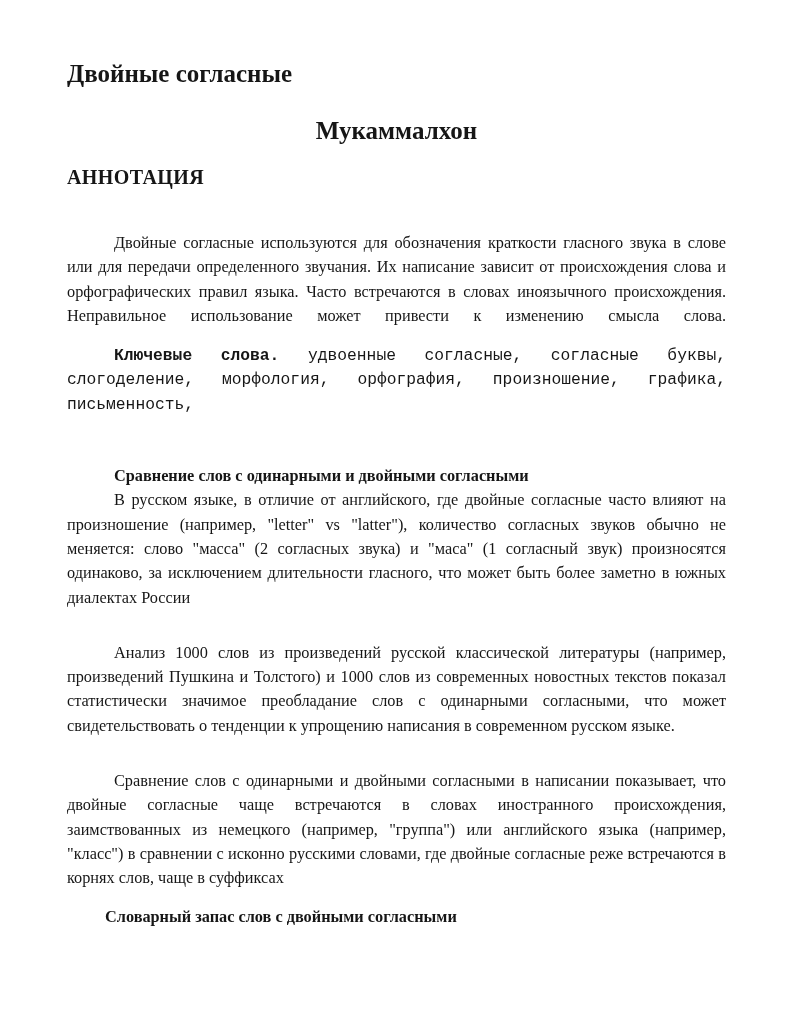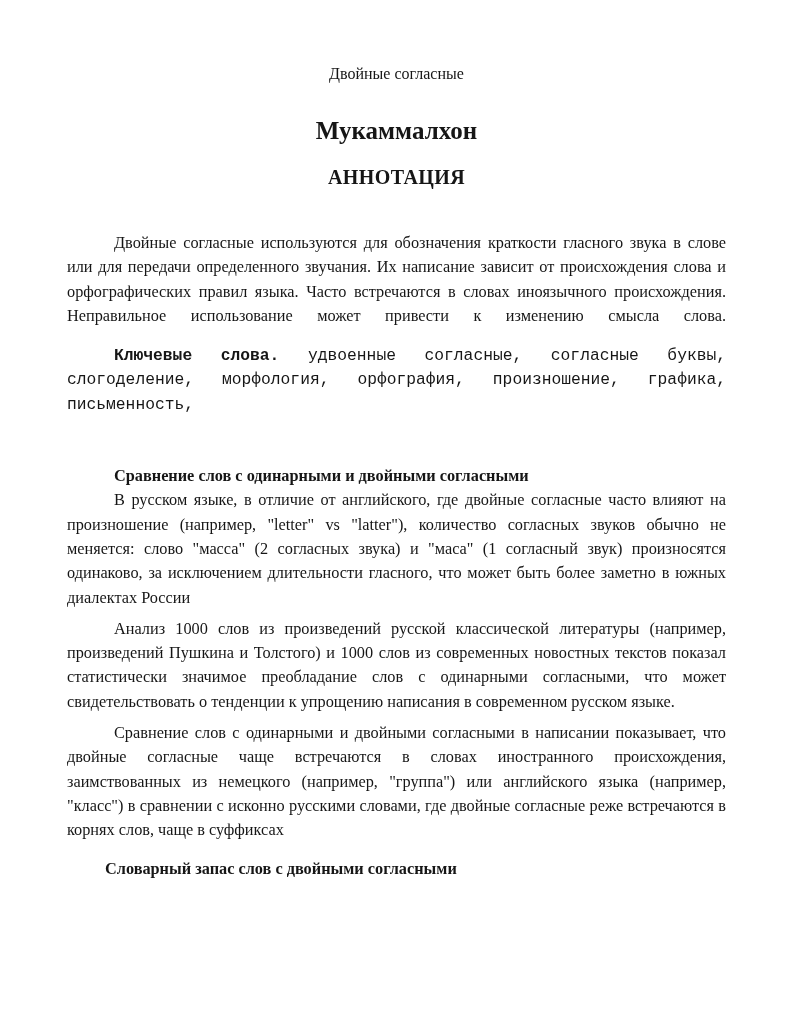--- a/index.html
+++ b/index.html
@@ -14,35 +14,34 @@
     box-sizing: border-box;
     background: #ffffff;
     color: #161616;
     font-family: "Liberation Serif", "DejaVu Serif", serif;
     font-size: 16.3px;
     line-height: 24.3px;
     padding: 62px 74px 0 67px;
     overflow: hidden;
   }
   .doc-title {
-    text-align: center;
-    font-weight: normal;
-    font-size: 16px;
+    text-align: left;
+    font-weight: bold;
+    font-size: 25px;
     line-height: 24px;
     margin: 0 0 33px 0;
   }
   .doc-author {
     text-align: center;
     font-weight: bold;
     font-size: 25px;
     line-height: 24px;
     margin: 0 0 21px 0;
   }
   .annotation-heading {
-    text-align: center;
     font-weight: bold;
     font-size: 20px;
     line-height: 27px;
     letter-spacing: 0.4px;
     margin: 0 0 4px 0;
   }
   p {
     margin: 0;
     text-align: justify;
     text-justify: inter-word;
@@ -65,21 +64,21 @@
   .run-in-label {
     font-weight: bold;
   }
   .section-heading {
     font-weight: bold;
     text-align: left;
     margin: 0;
   }
   .mt-section-lg { margin-top: 47px; }
   .mt-after-heading { margin-top: 0; }
-  .mt-para { margin-top: 7px; }
+  .mt-para { margin-top: 31px; }
   .mt-section-md { margin-top: 14px; }
 </style>
 </head>
 <body>
 
 <div class="page">
 
   <div class="doc-title">Двойные согласные</div>
 
   <div class="doc-author">Мукаммалхон</div>

